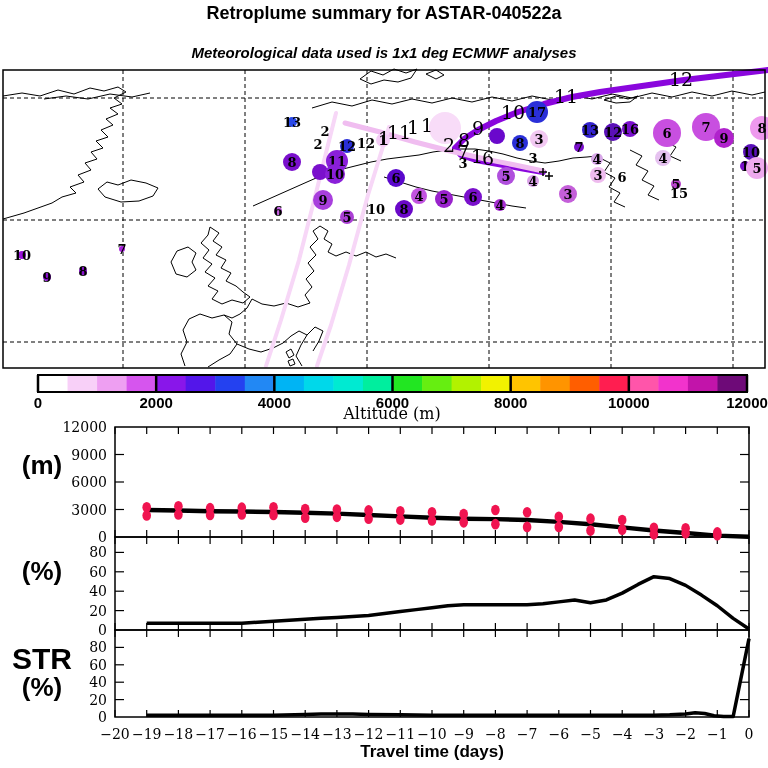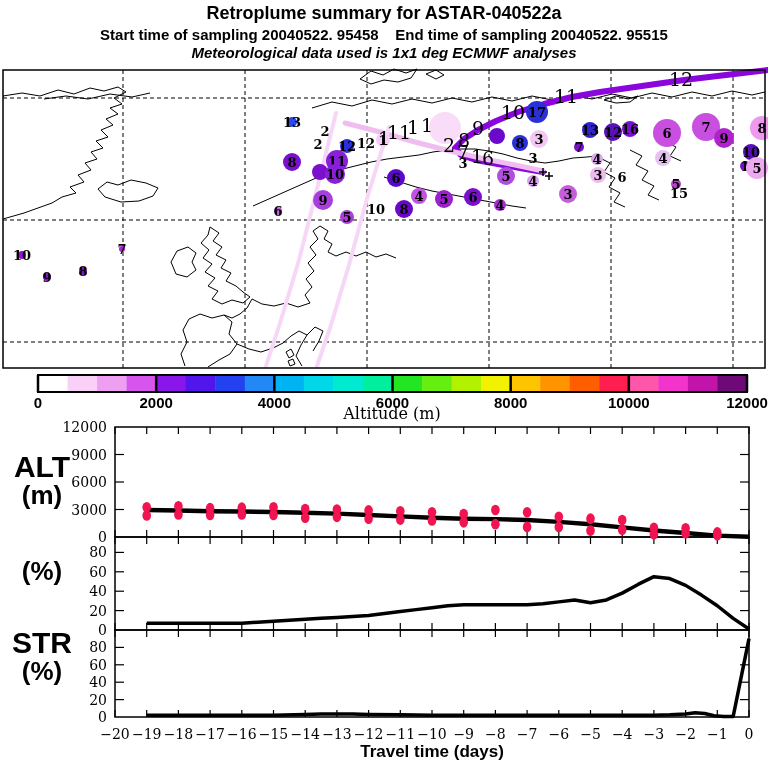--- a/index.html
+++ b/index.html
@@ -9,32 +9,31 @@
   #hdr1{top:3px;font-size:18px;}
   #hdr2{top:26px;font-size:15px;}
   #hdr3{top:44px;font-size:15px;font-style:italic;}
   #cbar-caption{position:absolute;top:404px;left:0;width:768px;text-align:center;
     font-family:"DejaVu Serif",serif;font-size:16px;color:#000;transform:translateX(8px);}
   .panel-label{position:absolute;left:0;width:84px;text-align:center;color:#000;font-weight:bold;line-height:1.0;}
   .panel-label .big{font-size:30px;letter-spacing:0px;}
   .panel-label .unit{font-size:26px;}
   #alt-label{top:452px;}
   #abl-label{top:558px;}
-  #str-label{top:628px;}
+  #str-label{top:644px;}
   #xaxis-label{position:absolute;top:742px;left:0;width:768px;text-align:center;
     font-weight:bold;font-size:17px;color:#000;transform:translateX(48px);}
   svg{position:absolute;top:0;left:0;}
   text{user-select:none;}
 </style>
 </head>
 <body>
 
 <div id="page">
   <div id="hdr1" class="hdr">Retroplume summary for ASTAR-040522a</div>
-  <div id="hdr2" class="hdr">Start time of sampling 20040522. 95458    End time of sampling 20040522. 95515</div>
   <div id="hdr3" class="hdr">Meteorological data used is 1x1 deg ECMWF analyses</div>
 
   <svg id="plot" width="768" height="768" viewBox="0 0 768 768">
       <line x1="123" y1="70" x2="123" y2="368" stroke="#000" stroke-width="1" stroke-dasharray="4 3"></line>
       <line x1="245" y1="70" x2="245" y2="368" stroke="#000" stroke-width="1" stroke-dasharray="4 3"></line>
       <line x1="367" y1="70" x2="367" y2="368" stroke="#000" stroke-width="1" stroke-dasharray="4 3"></line>
       <line x1="489" y1="70" x2="489" y2="368" stroke="#000" stroke-width="1" stroke-dasharray="4 3"></line>
       <line x1="611" y1="70" x2="611" y2="368" stroke="#000" stroke-width="1" stroke-dasharray="4 3"></line>
       <line x1="733" y1="70" x2="733" y2="368" stroke="#000" stroke-width="1" stroke-dasharray="4 3"></line>
       <line x1="3" y1="98" x2="765" y2="98" stroke="#000" stroke-width="1" stroke-dasharray="4 3"></line>
@@ -441,21 +440,20 @@
       <text x="622.2" y="739" text-anchor="middle" font-family="&quot;DejaVu Serif&quot;,serif" font-size="14" fill="#000">−4</text>
       <text x="653.9" y="739" text-anchor="middle" font-family="&quot;DejaVu Serif&quot;,serif" font-size="14" fill="#000">−3</text>
       <text x="685.6" y="739" text-anchor="middle" font-family="&quot;DejaVu Serif&quot;,serif" font-size="14" fill="#000">−2</text>
       <text x="717.3" y="739" text-anchor="middle" font-family="&quot;DejaVu Serif&quot;,serif" font-size="14" fill="#000">−1</text>
       <text x="749" y="739" text-anchor="middle" font-family="&quot;DejaVu Serif&quot;,serif" font-size="14" fill="#000">0</text>
     </svg>
 
   <div id="cbar-caption">Altitude (m)</div>
 
   <div id="alt-label" class="panel-label">
-    <div class="big">ALT</div>
     <div class="unit">(m)</div>
   </div>
   <div id="abl-label" class="panel-label">
     <div class="unit">(%)</div>
   </div>
   <div id="str-label" class="panel-label">
     <div class="big">STR</div>
     <div class="unit">(%)</div>
   </div>
 

